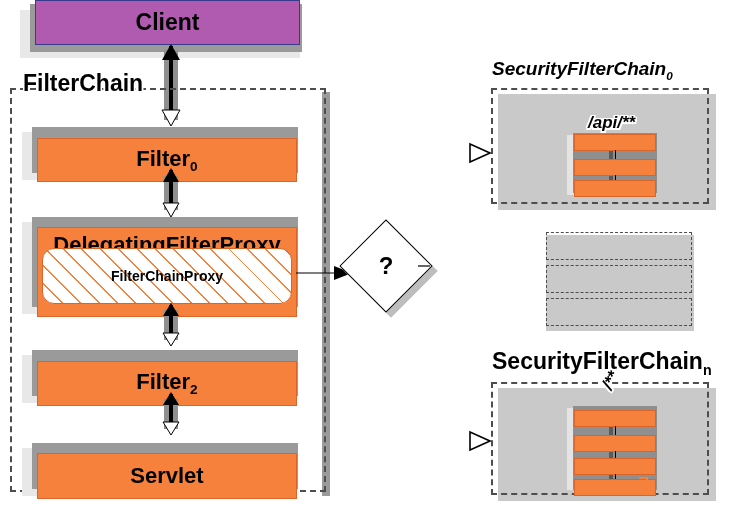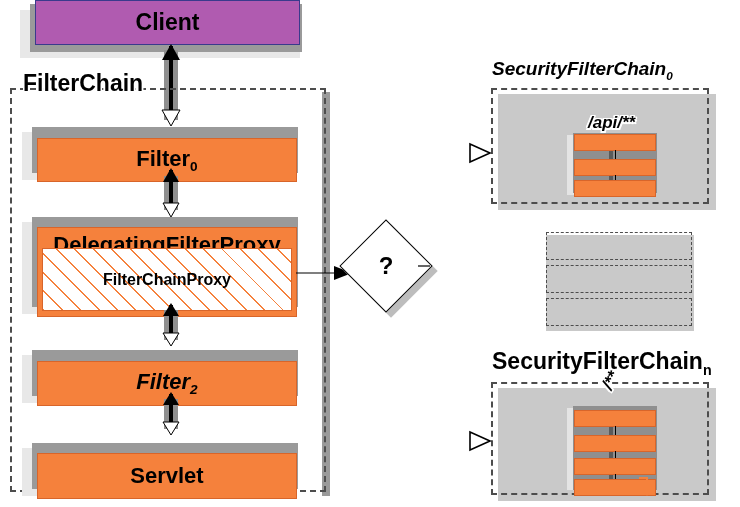--- a/index.html
+++ b/index.html
@@ -162,34 +162,34 @@
     <rect x="11" y="2" width="4" height="44" fill="#000"></rect>
     <polygon points="13,0 5,14 21,14" fill="#000"></polygon>
     <polygon points="13,49 5,35 21,35" fill="#ffffff" stroke="#000" stroke-width="1"></polygon>
   </svg>
 
   <div class="shadow-lt" style="left:22px; top:222px; width:272px; height:92px;"></div>
   <div class="shadow-md" style="left:32px; top:217px; width:266px; height:90px;"></div>
   <div class="box orange" style="left:37px; top:211px; width:260px; height:90px; font-size:22px; align-items:flex-start; padding-top:4px;">
     <span>DelegatingFilterProxy</span>
   </div>
-  <div class="box hatch" style="left:42px; top:248px; width:250px; height:63px; font-size:16px;">
+  <div class="box hatch" style="left:42px; top:248px; width:250px; height:56px; font-size:14px;border-radius:12px;">
     <span style="background:transparent;">FilterChainProxy</span>
   </div>
 
   <svg class="arrow-svg" style="left:158px; top:303px;" width="28" height="44" viewBox="0 0 28 44">
     <rect x="6" y="7" width="14" height="30" fill="#8f8f8f"></rect>
     <rect x="11" y="2" width="4" height="38" fill="#000"></rect>
     <polygon points="13,0 5,13 21,13" fill="#000"></polygon>
     <polygon points="13,43 5,30 21,30" fill="#ffffff" stroke="#000" stroke-width="1"></polygon>
   </svg>
 
   <div class="shadow-lt" style="left:22px; top:355px; width:272px; height:48px;"></div>
   <div class="shadow-md" style="left:32px; top:350px; width:266px; height:46px;"></div>
-  <div class="box orange" style="left:37px; top:345px; width:260px; height:45px; font-size:22px;font-style:italic;">
+  <div class="box orange" style="left:37px; top:345px; width:260px; height:45px; font-size:22px;">
     <span><span>Filter</span><span class="sub">2</span></span>
   </div>
 
   <svg class="arrow-svg" style="left:158px; top:392px;" width="28" height="44" viewBox="0 0 28 44">
     <rect x="6" y="7" width="14" height="30" fill="#8f8f8f"></rect>
     <rect x="11" y="2" width="4" height="38" fill="#000"></rect>
     <polygon points="13,0 5,13 21,13" fill="#000"></polygon>
     <polygon points="13,43 5,30 21,30" fill="#ffffff" stroke="#000" stroke-width="1"></polygon>
   </svg>
 

